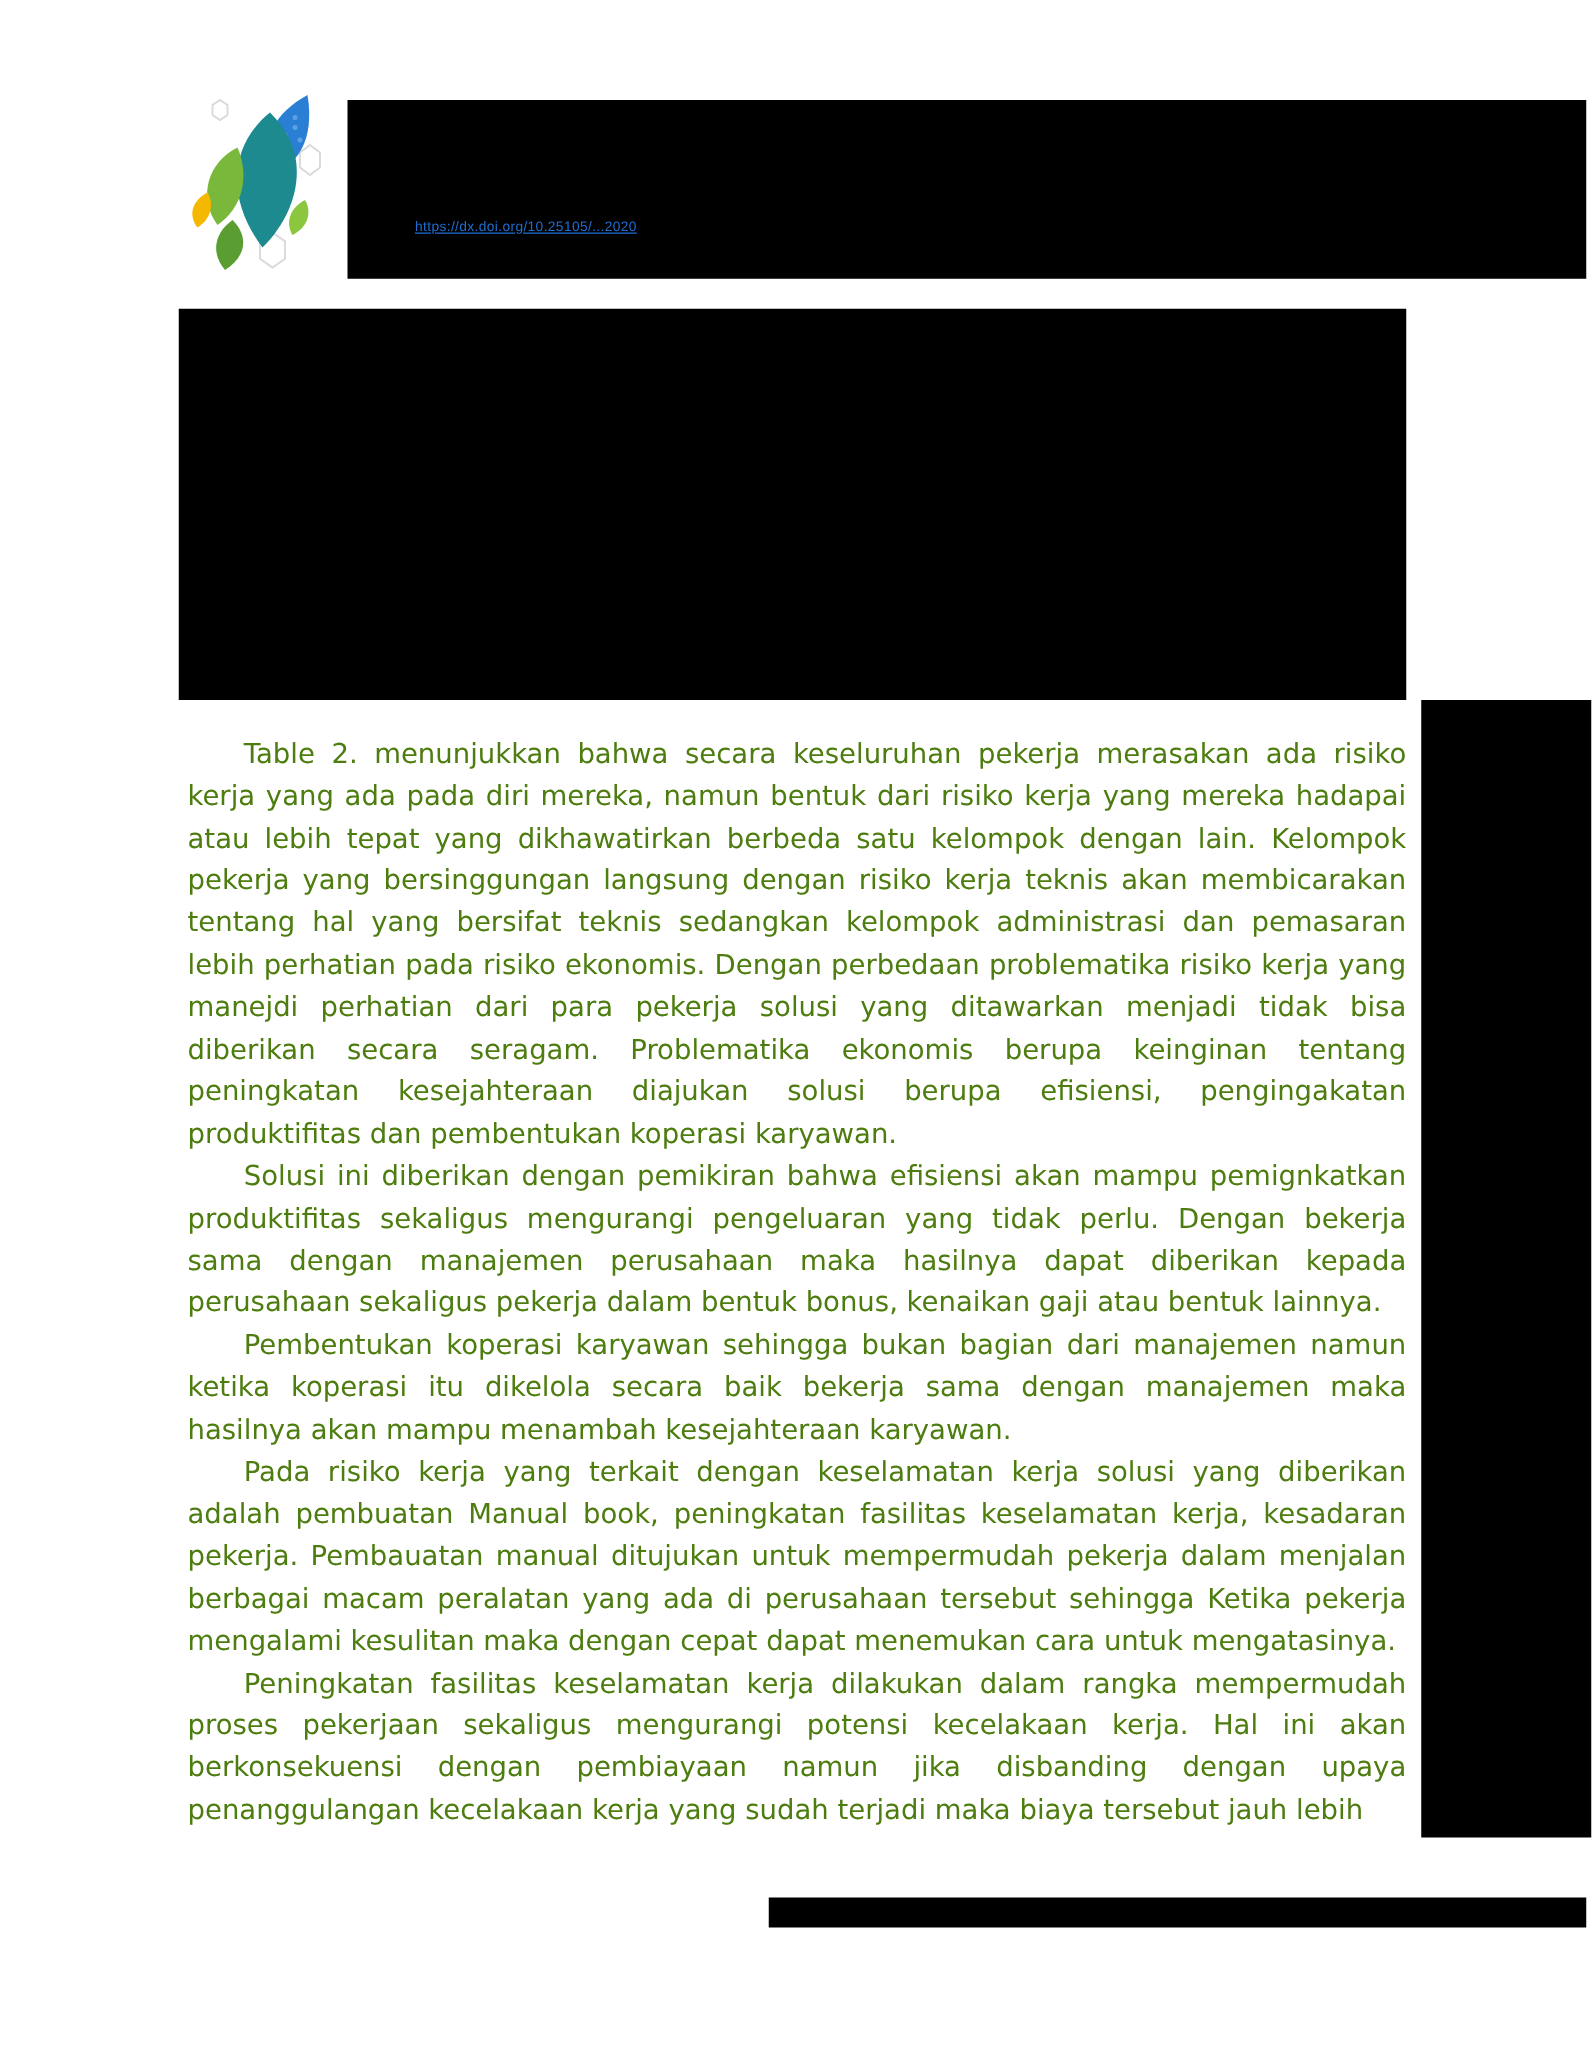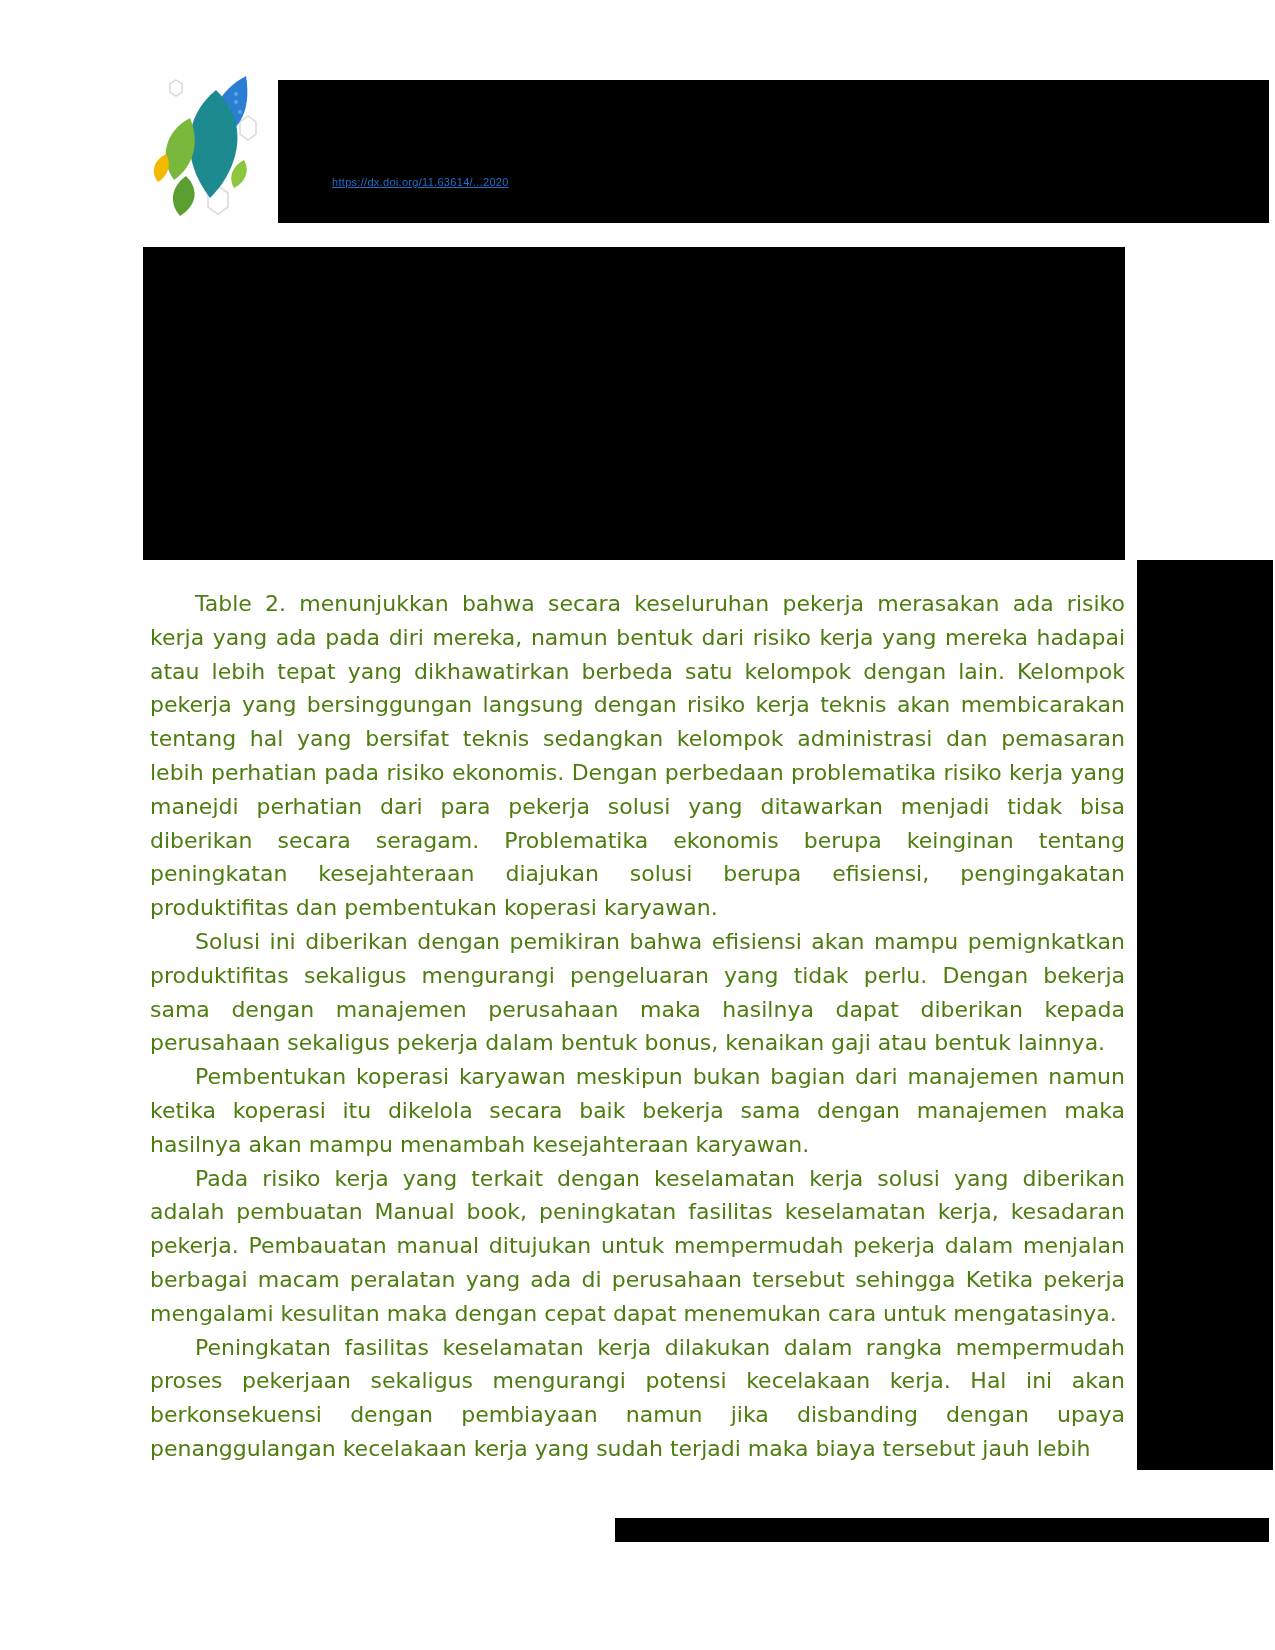--- a/index.html
+++ b/index.html
@@ -111,27 +111,27 @@
     <path d="M18 86 C6 92 2 104 10 114 C20 108 24 96 18 86 Z" fill="#f5b800"></path>
 
     <path d="M38 108 C24 118 20 134 32 148 C48 138 52 122 38 108 Z" fill="#5a9e32"></path>
 
     <path d="M96 92 C84 98 80 110 86 120 C98 114 102 102 96 92 Z" fill="#8cc63f"></path>
   </svg>
 </div>
 
 <div class="header-block"></div>
 
-<a class="doi-link">https://dx.doi.org/11.63614/...2020</a>
+<a class="doi-link">https://dx.doi.org/10.25105/...2020</a>
 
 <div class="redact-main"></div>
 
 <div class="redact-side"></div>
 
 <div class="body-text">
   <p>Table 2. menunjukkan bahwa secara keseluruhan pekerja merasakan ada risiko kerja yang ada pada diri mereka, namun bentuk dari risiko kerja yang mereka hadapai atau lebih tepat yang dikhawatirkan berbeda satu kelompok dengan lain. Kelompok pekerja yang bersinggungan langsung dengan risiko kerja teknis akan membicarakan tentang hal yang bersifat teknis sedangkan kelompok administrasi dan pemasaran lebih perhatian pada risiko ekonomis. Dengan perbedaan problematika risiko kerja yang manejdi perhatian dari para pekerja solusi yang ditawarkan menjadi tidak bisa diberikan secara seragam. Problematika ekonomis berupa keinginan tentang peningkatan kesejahteraan diajukan solusi berupa efisiensi, pengingakatan produktifitas dan pembentukan koperasi karyawan.</p>
   <p>Solusi ini diberikan dengan pemikiran bahwa efisiensi akan mampu pemignkatkan produktifitas sekaligus mengurangi pengeluaran yang tidak perlu. Dengan bekerja sama dengan manajemen perusahaan maka hasilnya dapat diberikan kepada perusahaan sekaligus pekerja dalam bentuk bonus, kenaikan gaji atau bentuk lainnya.</p>
-  <p>Pembentukan koperasi karyawan meskipun bukan bagian dari manajemen namun ketika koperasi itu dikelola secara baik bekerja sama dengan manajemen maka hasilnya akan mampu menambah kesejahteraan karyawan.</p>
+  <p>Pembentukan koperasi karyawan sehingga bukan bagian dari manajemen namun ketika koperasi itu dikelola secara baik bekerja sama dengan manajemen maka hasilnya akan mampu menambah kesejahteraan karyawan.</p>
   <p>Pada risiko kerja yang terkait dengan keselamatan kerja solusi yang diberikan adalah pembuatan Manual book, peningkatan fasilitas keselamatan kerja, kesadaran pekerja. Pembauatan manual ditujukan untuk mempermudah pekerja dalam menjalan berbagai macam peralatan yang ada di perusahaan tersebut sehingga Ketika pekerja mengalami kesulitan maka dengan cepat dapat menemukan cara untuk mengatasinya.</p>
   <p>Peningkatan fasilitas keselamatan kerja dilakukan dalam rangka mempermudah proses pekerjaan sekaligus mengurangi potensi kecelakaan kerja. Hal ini akan berkonsekuensi dengan pembiayaan namun jika disbanding dengan upaya penanggulangan kecelakaan kerja yang sudah terjadi maka biaya tersebut jauh lebih</p>
 </div>
 
 <div class="redact-footer"></div>
 
 </body></html>

